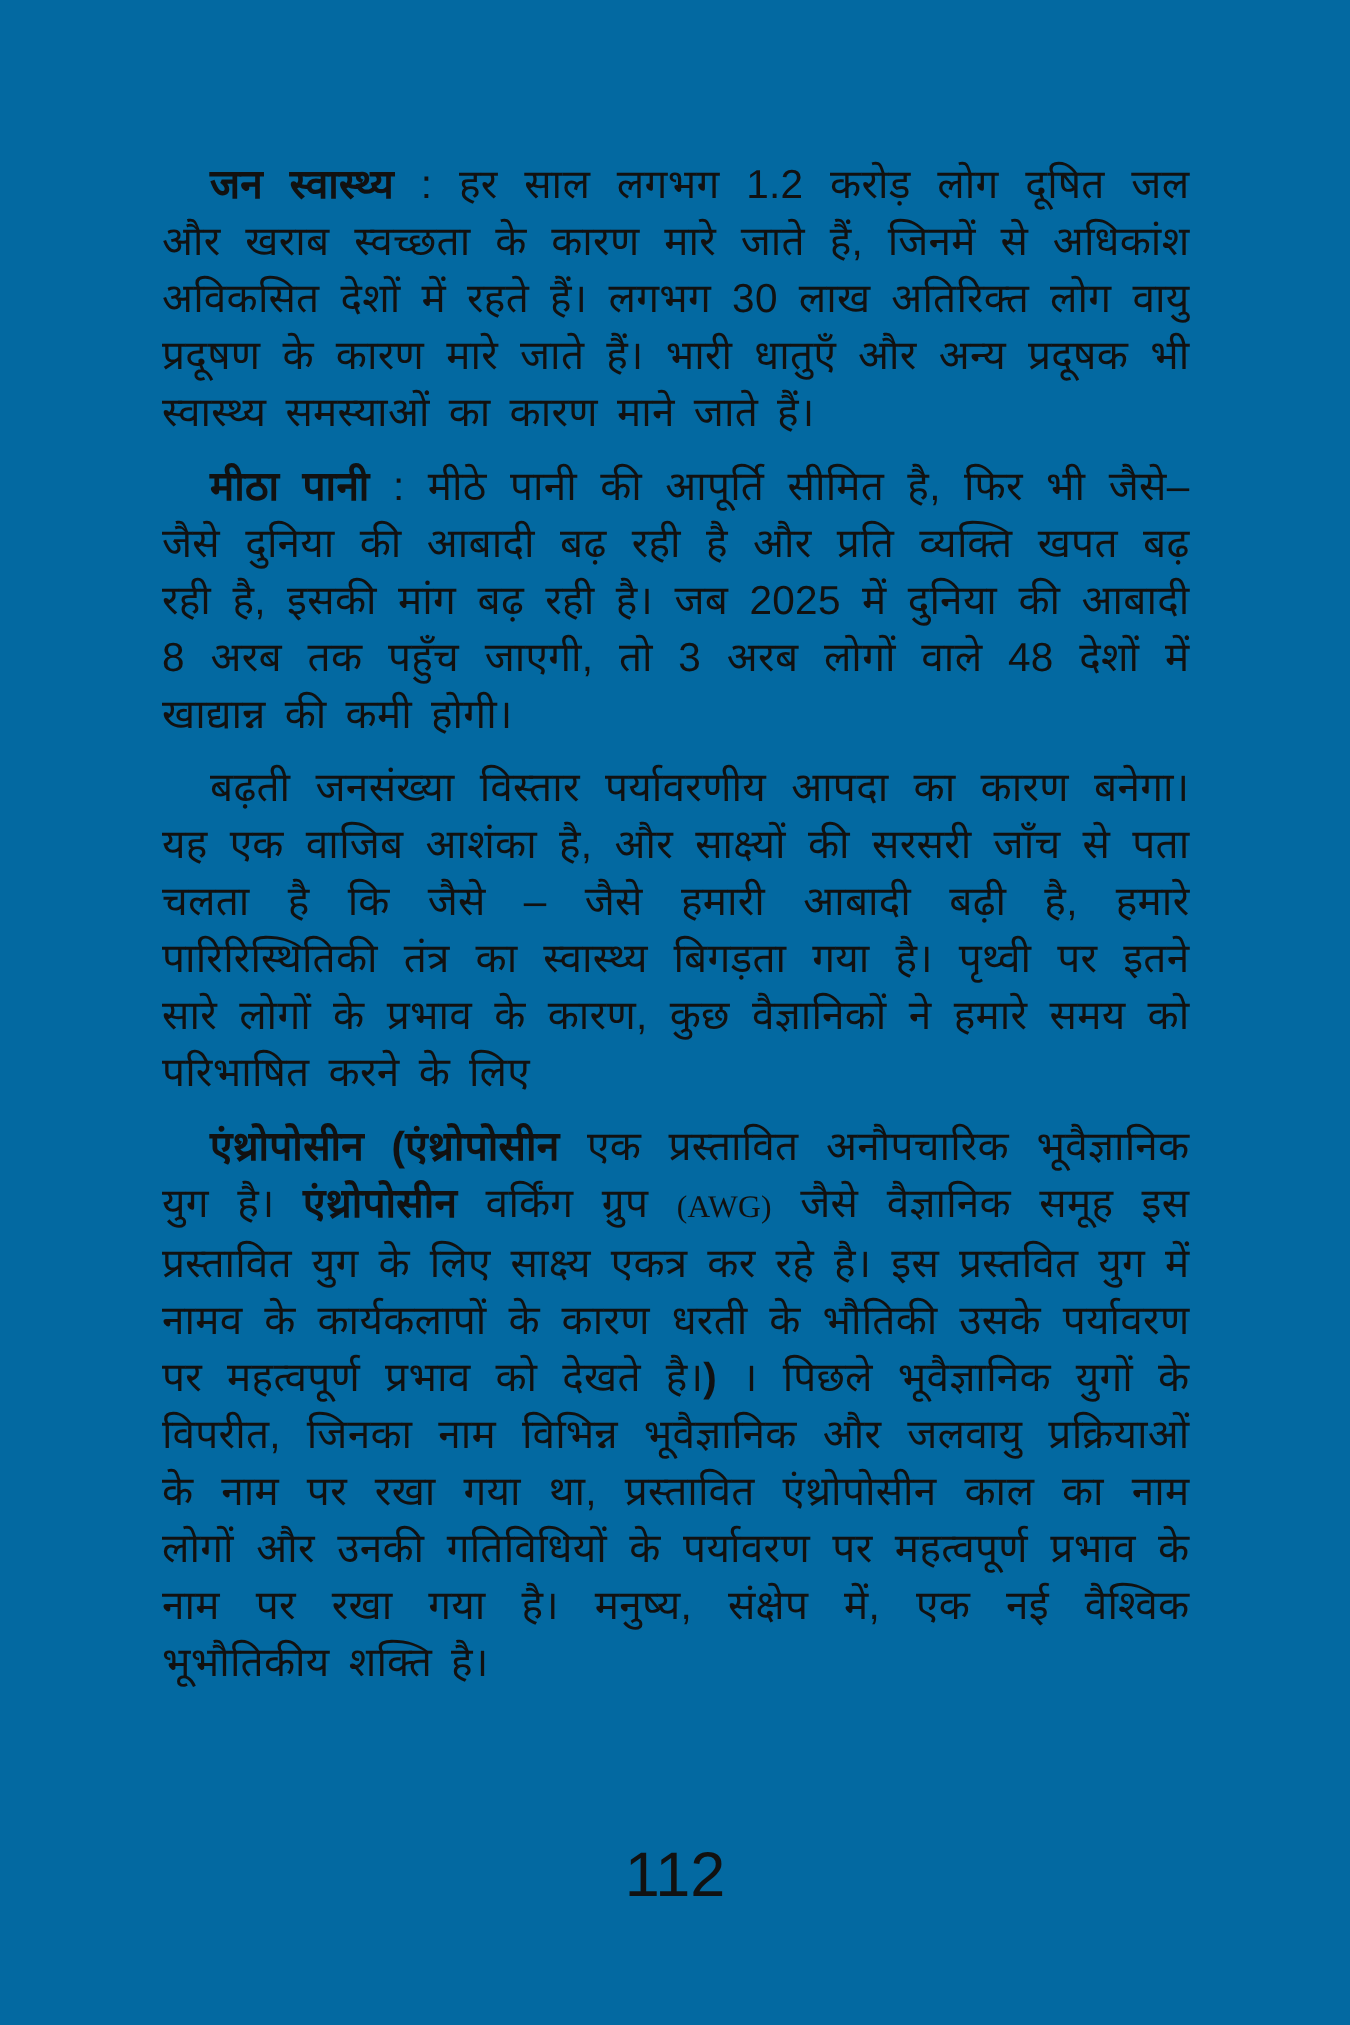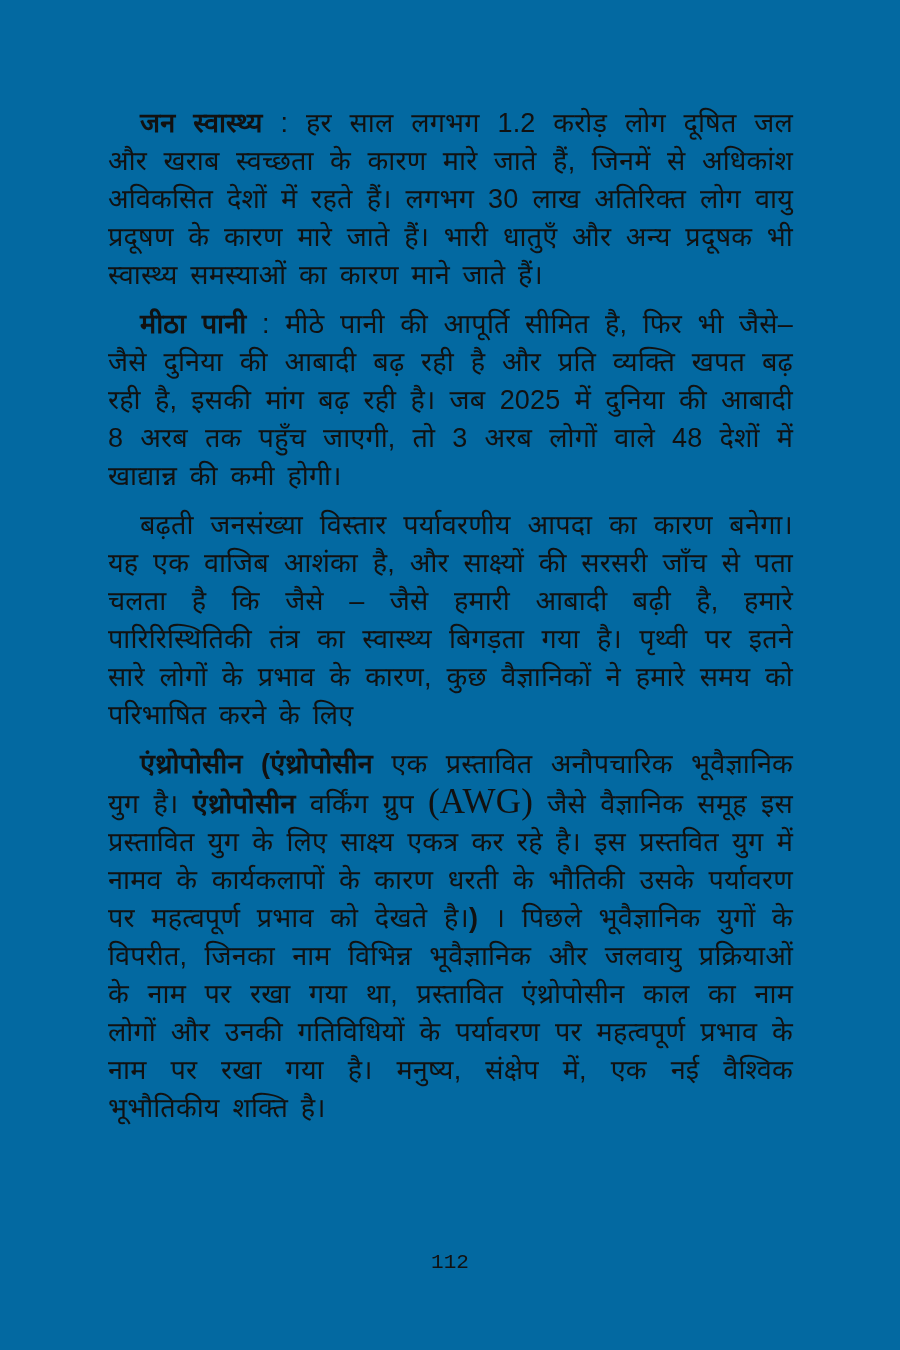--- a/index.html
+++ b/index.html
@@ -26,30 +26,30 @@
     text-indent: 32px;
     margin: 0 0 11px 0;
     word-spacing: 5px;
     letter-spacing: 0.2px;
   }
   .run-bold {
     font-weight: bold;
   }
   .run-serif {
     font-family: "Liberation Serif", serif;
-    font-size: 35px;
+    font-size: 21px;
   }
   .page-number {
     position: absolute;
     left: 0;
     right: 0;
     bottom: 76px;
     text-align: center;
-    font-family: Liberation Mono, monospace;
-    font-size: 21px;
+    font-family: Liberation Sans, sans-serif;
+    font-size: 42px;
     color: #111111;
   }
 </style>
 </head>
 <body>
 
 <div class="page">
 
   <p class="para"><span class="run-bold">जन स्वास्थ्य</span><span> : हर साल लगभग 1.2 करोड़ लोग दूषित जल और खराब स्वच्छता के कारण मारे जाते हैं, जिनमें से अधिकांश अविकसित देशों में रहते हैं। लगभग 30 लाख अतिरिक्त लोग वायु प्रदूषण के कारण मारे जाते हैं। भारी धातुएँ और अन्य प्रदूषक भी स्वास्थ्य समस्याओं का कारण माने जाते हैं।</span></p>
 

